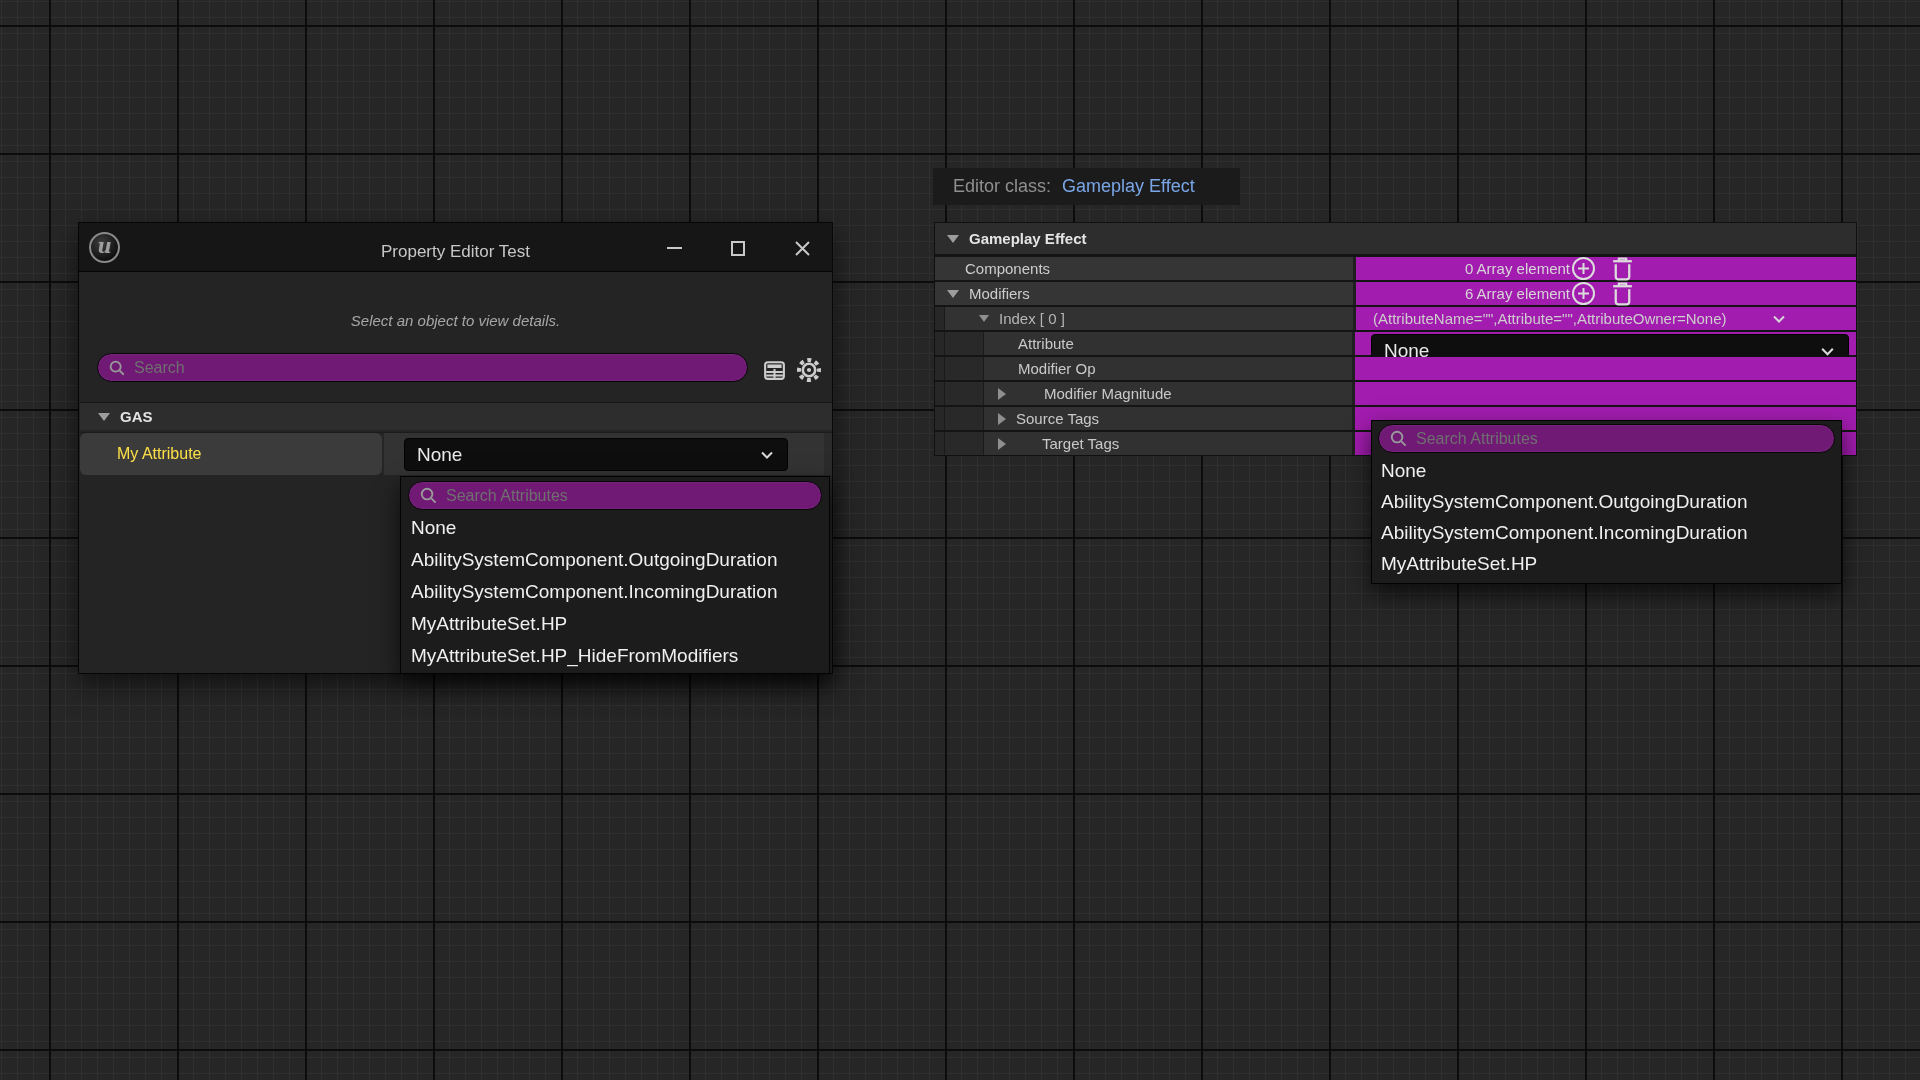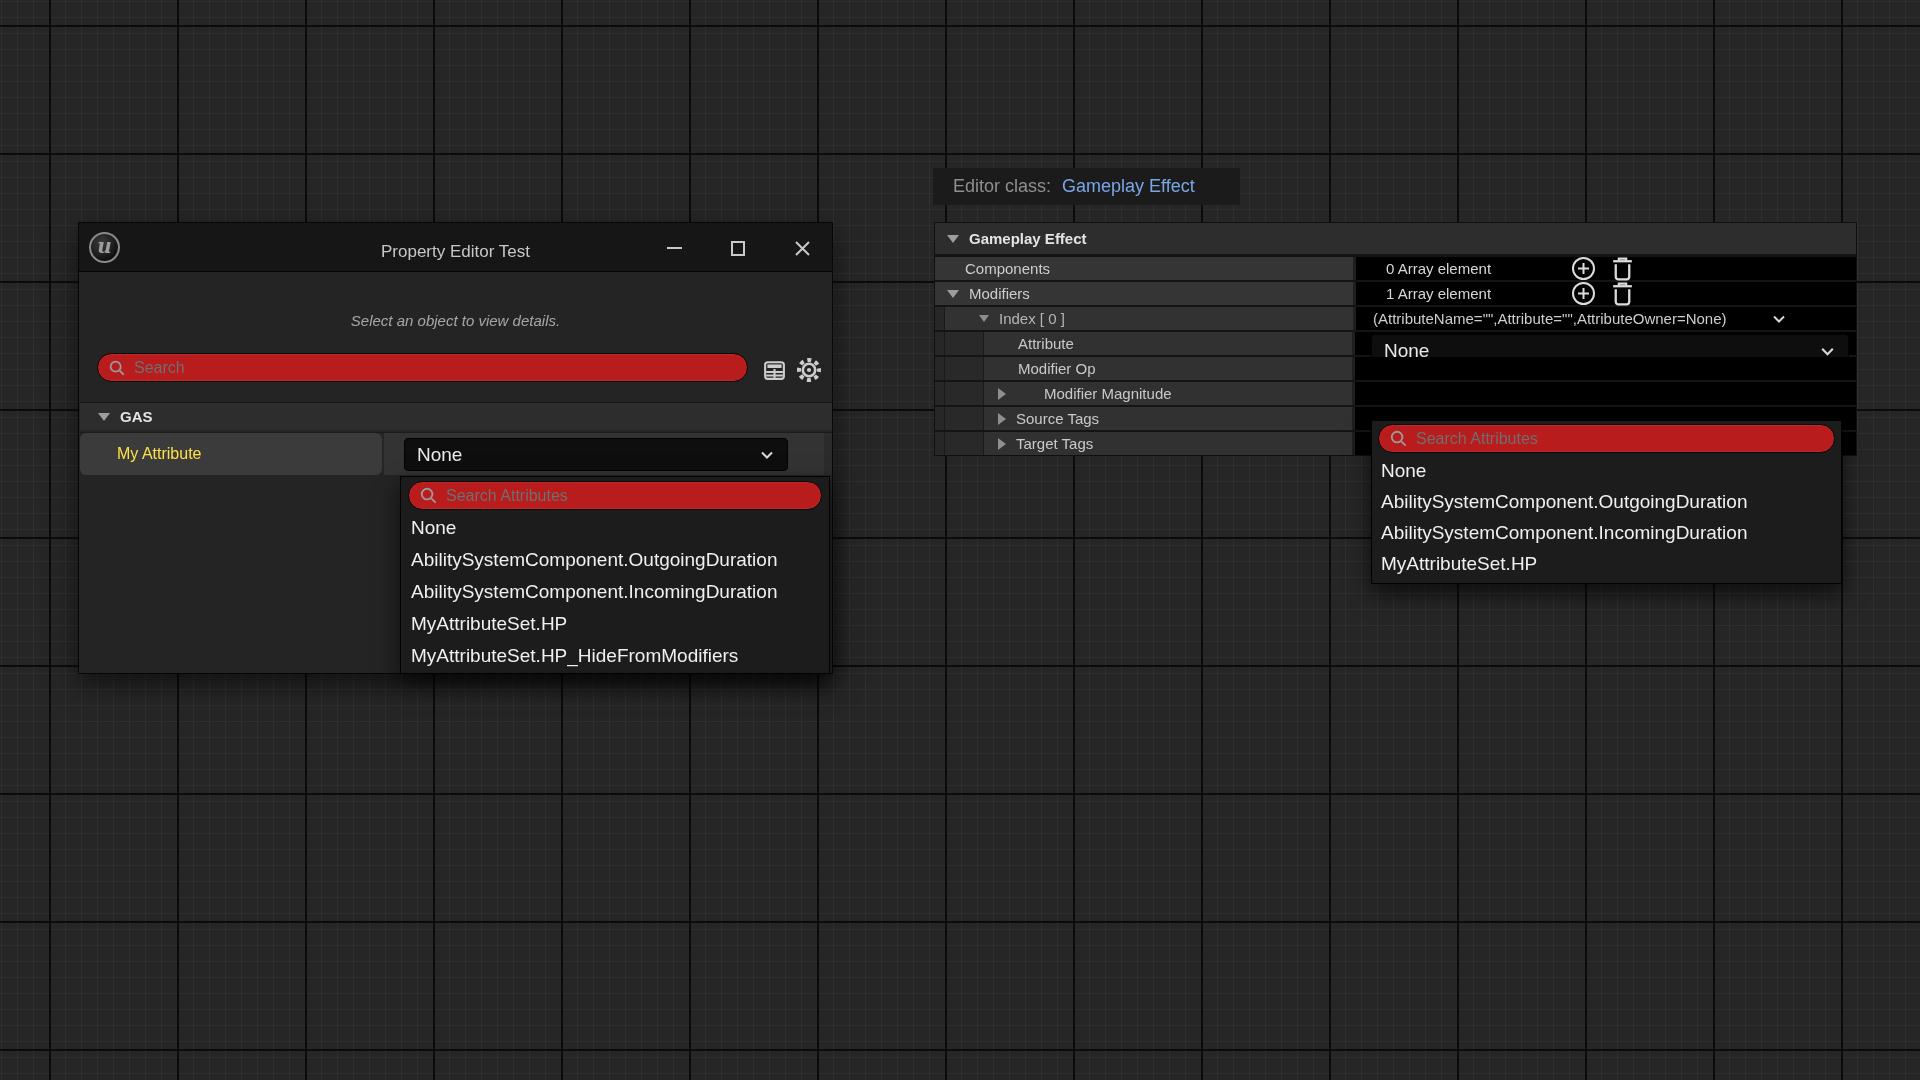--- a/index.html
+++ b/index.html
@@ -30,21 +30,21 @@
   .pe-title { position:absolute; left:0; right:0; text-align:center; color:#c7c7c7; font-size:17px;margin-top:9px; }
   .winbtn { position:absolute; top:13px; width:24px; height:24px; display:flex;
     align-items:center; justify-content:center; }
   .btn-min { right:146px; } .btn-max { right:82px; } .btn-close { right:18px; }
   .glyph-min { width:15px; height:2px; background:#c9c9c9; }
   .glyph-max { width:14px; height:15px; border:2px solid #c9c9c9; }
 
   .pe-hint { position:absolute; top:89px; left:0; width:100%; text-align:center;
     font-style:italic; font-size:15px; color:#a7a7a7; }
 
-  .search-pill { display:flex; align-items:center; background:#b91c1c;
+  .search-pill { display:flex; align-items:center; background:#701a75;
     border:1px solid #060606; border-radius:15px; padding-left:10px;
     box-shadow:inset 0 0 0 1px rgba(255,255,255,.05); }
   .pe-search { position:absolute; left:18px; top:130px; width:651px; height:29px; }
   .search-pill input { flex:1; background:transparent; border:0; outline:0;
     color:#d8d8d8; font-size:16px; font-family:"Liberation Sans",sans-serif; padding:0 8px; }
   .search-pill input::placeholder { color:#6f6f6f; }
 
   .toolbar-ico { position:absolute; color:#cdcdcd; }
   .ico-grid { left:683px; top:135px; }
   .ico-gear { left:717px; top:134px; }
@@ -91,21 +91,21 @@
   .de-cat { height:31px; padding-left:12px; border-top:0; }
   .de-row { display:flex; height:23px; margin-top:2px; }
   .de-cat + .de-row { margin-top:3px; }
   .rail { width:10px; background:#272727; border-right:1px solid #1a1a1a; }
   .rail2 { width:39px; background:#292929; border-right:1px solid #1a1a1a; }
   .de-name { background:#353535; display:flex; align-items:center; color:#cdcdcd; font-size:15px; }
   .lvl0 .de-name { width:418px; padding-left:30px; }
   .lvl1 .de-name { width:408px; padding-left:34px; background:#323232; color:#b5b5b5; }
   .lvl2 .de-name { width:368px; padding-left:34px; background:#313131; color:#c9c9c9; }
   .de-div { width:3px; background:#1f1f1f; }
-  .de-value { flex:1; background:#000000; position:relative; display:flex; align-items:center; }
+  .de-value { flex:1; background:#a21caf; position:relative; display:flex; align-items:center;text-align:right; }
   .de-value .val-text { padding-left:30px; color:#d6d6d6; font-size:15px; width:214px; }
   .arr-icons { display:flex; align-items:center; gap:13px; color:#dcdcdc; }
   .tuple-text { padding-left:17px; color:#cdcdcd; font-size:15px; white-space:nowrap; }
   .idx-chev { position:absolute; left:415px; color:#d6d6d6; display:flex; align-items:center; }
   .de-combo { position:absolute; left:16px; top:2px; width:478px; height:34px; }
 
   .de-dropdown { left:1371px; top:420px; width:471px; height:164px; }
   .de-dd-search { margin:3px 6px 2px 6px; height:29px; }
 
   .iconbox { display:flex; align-items:center; justify-content:center; }
@@ -233,21 +233,21 @@
       </div>
     </div>
 
     <div class="de-row lvl0">
       <div class="de-name" style="padding-left:12px;">
         <div class="tri-down"></div>
         <span>Modifiers</span>
       </div>
       <div class="de-div"></div>
       <div class="de-value">
-        <span class="val-text">1 Array element</span>
+        <span class="val-text">6 Array element</span>
         <span class="arr-icons">
           <svg width="27" height="27" viewBox="0 0 27 27">
               <circle cx="13.5" cy="13.5" r="10.5" stroke="#dcdcdc" stroke-width="2" fill="none"></circle>
               <path d="M13.5 8 v11 M8 13.5 h11" stroke="#dcdcdc" stroke-width="2"></path>
             </svg>
           <svg width="25" height="27" viewBox="0 0 24 26">
               <path d="M3 6 h18" stroke="#dcdcdc" stroke-width="2.2"></path>
               <path d="M8.5 5.5 v-2 h7 v2" stroke="#dcdcdc" stroke-width="2.2" fill="none"></path>
               <path d="M5.5 9 v12 a2.5 2.5 0 0 0 2.5 2.5 h8 a2.5 2.5 0 0 0 2.5 -2.5 v-12" stroke="#dcdcdc" stroke-width="2.2" fill="none"></path>
             </svg>
@@ -319,21 +319,21 @@
         <div class="tri-right"></div>
         <span>Source Tags</span>
       </div>
       <div class="de-div"></div>
       <div class="de-value"></div>
     </div>
 
     <div class="de-row lvl2">
       <div class="rail"></div>
       <div class="rail2"></div>
-      <div class="de-name" style="padding-left:14px;">
+      <div class="de-name" style="padding-left:14px;gap:26px;">
         <div class="tri-right"></div>
         <span>Target Tags</span>
       </div>
       <div class="de-div"></div>
       <div class="de-value"></div>
     </div>
   </div>
 
   <div class="dropdown de-dropdown">
     <div class="search-pill de-dd-search">

